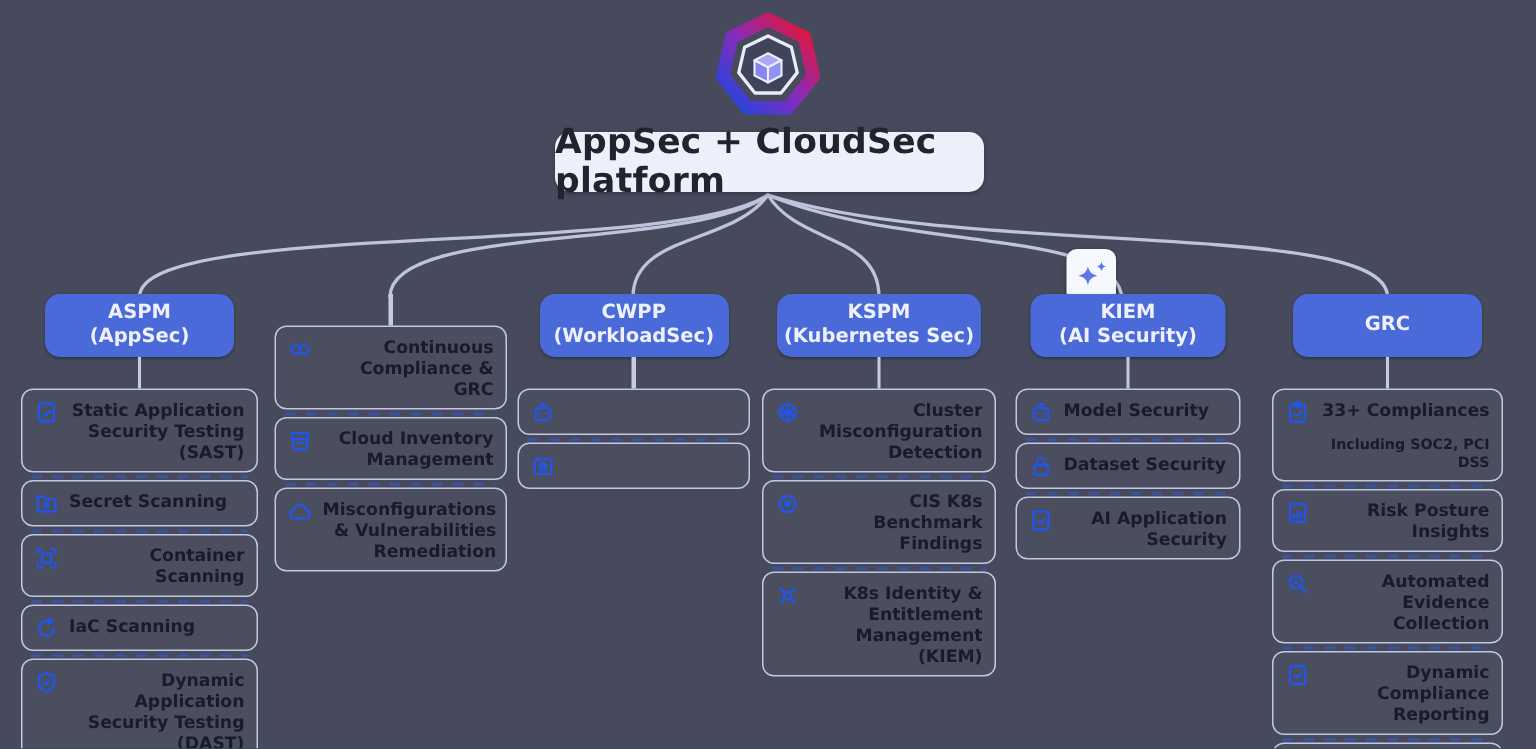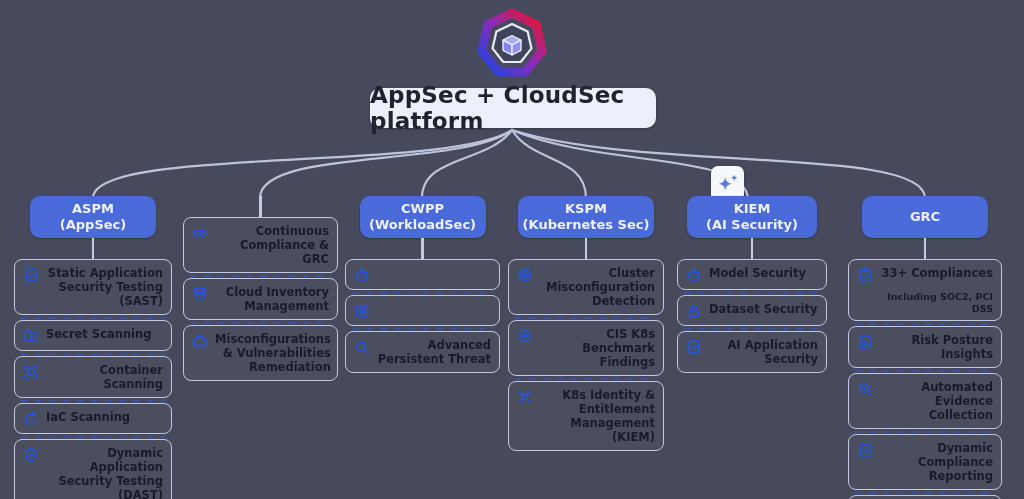--- a/index.html
+++ b/index.html
@@ -235,26 +235,20 @@
       <div class="item">
         <svg class="ic">
             <use href="#i-robot"></use>
           </svg>
       </div>
       <div class="item">
         <svg class="ic">
             <use href="#i-vault"></use>
           </svg>
       </div>
-      <div class="item">
-        <svg class="ic">
-            <use href="#i-mag"></use>
-          </svg>
-        <span class="lbl">Advanced Persistent Threat</span>
-      </div>
     </div>
   </div>
 
   <div class="col" style="left:508px;width:156px">
     <div class="hdr" style="width:128px">
       <span>KSPM</span>
       <span>(Kubernetes Sec)</span>
     </div>
     <div class="stub"></div>
     <div class="items">

